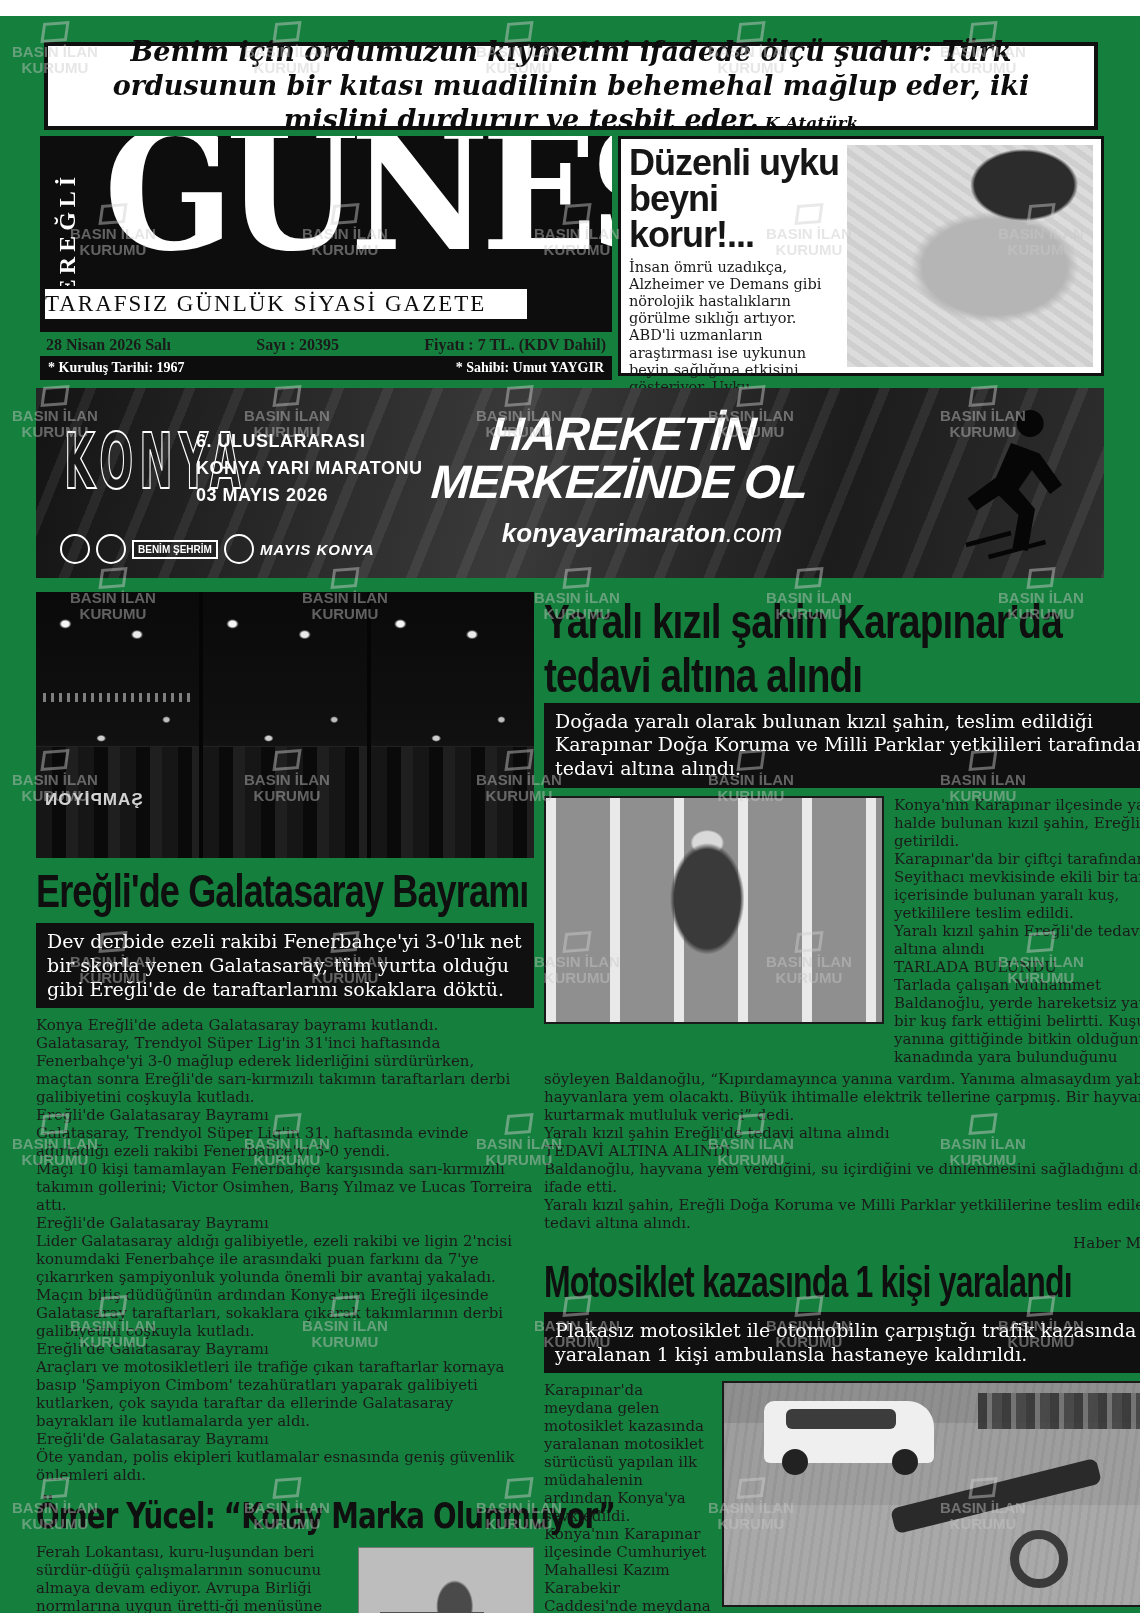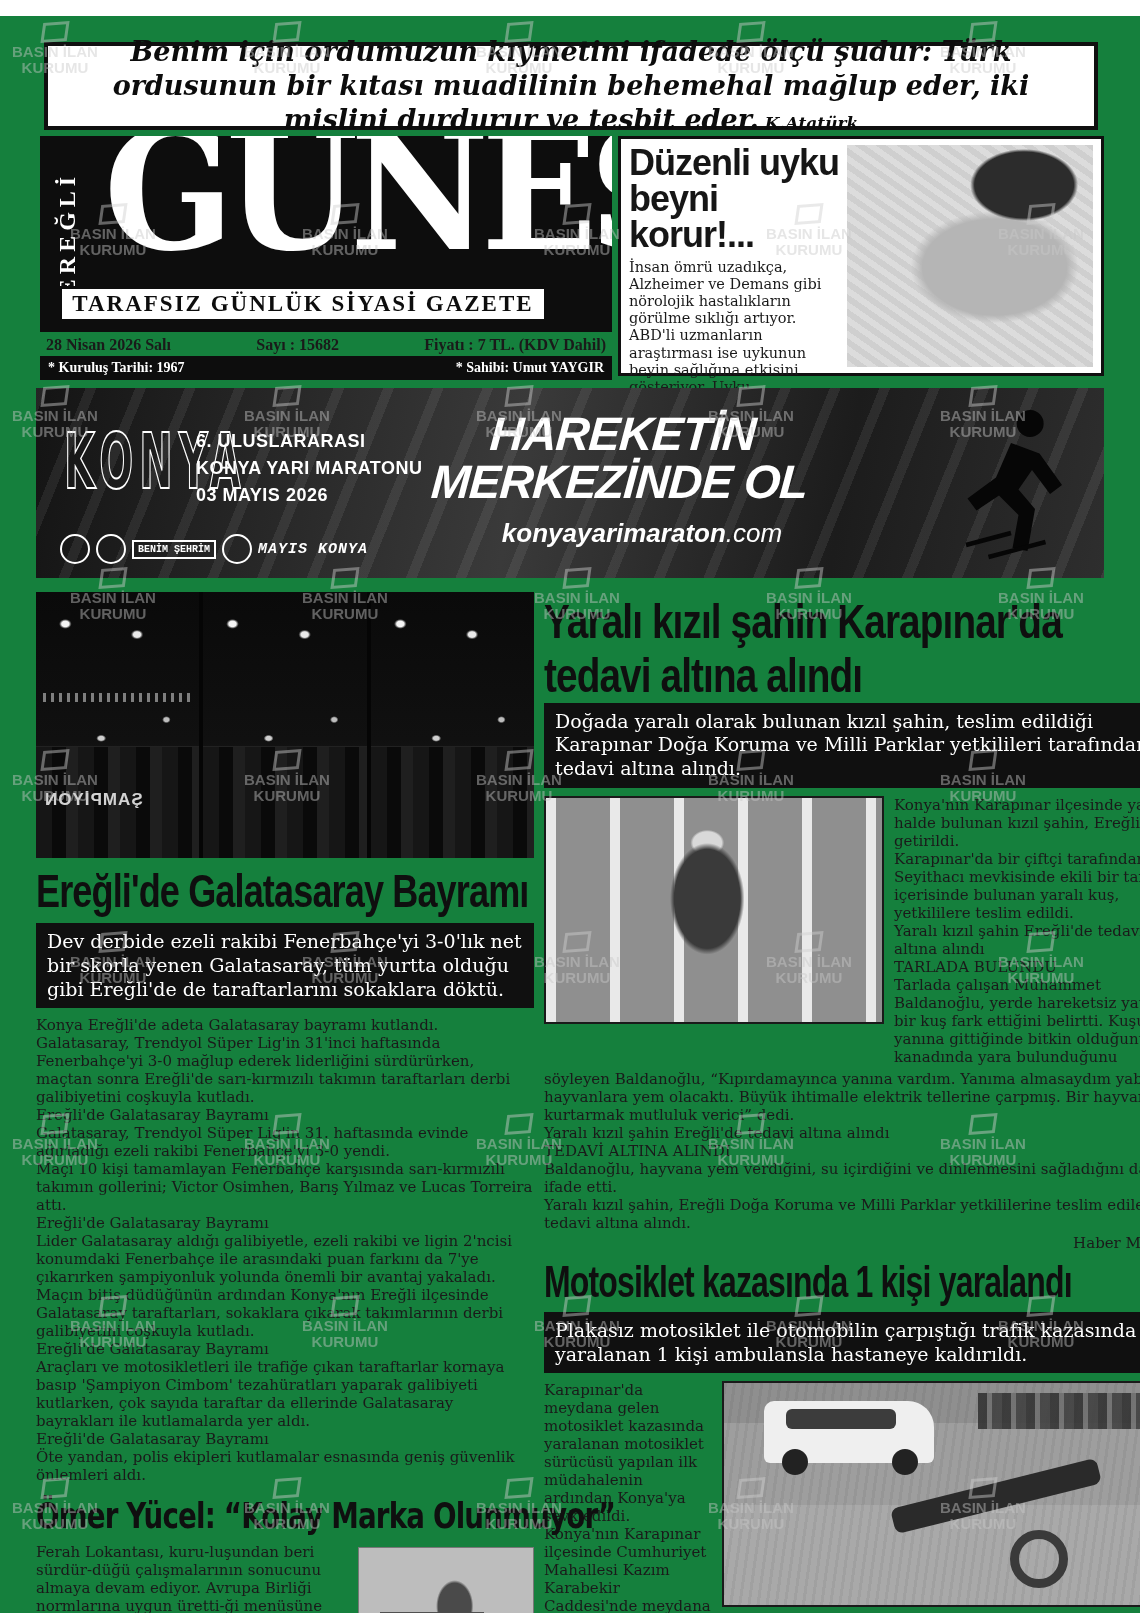--- a/index.html
+++ b/index.html
@@ -21,22 +21,22 @@
   .quote-text { font-family:"DejaVu Serif", serif; font-style:italic; font-weight:bold;
         font-size:27px; line-height:1.25; text-align:center; color:#0c0c0c; padding:0 14px; }
   .quote-sig { font-family:"DejaVu Serif", serif; font-style:italic; font-size:17px; font-weight:bold; margin-left:6px; }
   
   .masthead { position:absolute; left:40px; top:120px; width:572px; height:240px; z-index:2; }
   .mast-black { position:relative; width:100%; height:196px; background:#0d0d0d; overflow:hidden; }
   .mast-region { position:absolute; left:-34px; top:84px; transform:rotate(-90deg);
         color:#fff; font-weight:bold; font-size:24px; letter-spacing:5px; font-family:"Liberation Serif", serif; }
   .mast-title { position:absolute; left:64px; top:-26px; color:#fff; font-family:"DejaVu Serif", serif;
         font-weight:bold; font-size:152px; letter-spacing:-8px; line-height:1; transform:scaleY(1.08); transform-origin:top; }
-  .mast-subtitle { position:absolute; left:19px; bottom:10px; width:488px; background:#fff; border:3px solid #0d0d0d;
-        text-align:center; font-family:"Liberation Serif", serif; font-weight:bold; font-size:23px; letter-spacing:2px; padding:2px 0; color:#0d0d0d; }
+  .mast-subtitle { position:absolute; left:2px; bottom:10px; width:488px; background:#fff; border:3px solid #0d0d0d;
+        text-align:left; font-family:"Liberation Serif", serif; font-weight:normal; font-size:23px; letter-spacing:2px; padding:2px 0; color:#0d0d0d; }
   .mast-meta { display:flex; justify-content:space-between; align-items:center; padding:4px 6px 2px;
         font-weight:bold; font-size:16px; font-family:"Liberation Serif", serif; }
   .mast-founders { background:#0d0d0d; color:#fff; display:flex; justify-content:space-between;
         font-weight:bold; font-size:14px; padding:4px 8px; font-family:"Liberation Serif", serif; }
   
   .sleep-box { position:absolute; left:618px; top:120px; width:486px; height:240px; z-index:2;
         border:3px solid #101010; background:#fff; display:flex; padding:6px 8px; }
   .sleep-left { width:47%; padding-right:8px; display:flex; flex-direction:column; }
   .sleep-title { font-family:"Liberation Sans", sans-serif; font-weight:bold; font-size:36px; line-height:1.0;
         letter-spacing:-1px; color:#161616; margin-bottom:6px; }
@@ -58,21 +58,21 @@
         -webkit-text-stroke:1px #fff; color:transparent; }
   .banner-lines { position:absolute; left:160px; top:40px; font-family:"Liberation Sans", sans-serif;
         font-weight:bold; font-size:18px; line-height:1.5; letter-spacing:.5px; }
   .banner-slogan { position:absolute; left:375px; top:22px; width:420px; text-align:center;
         font-family:"Liberation Sans", sans-serif; font-weight:bold; font-style:italic;
         font-size:47px; line-height:1.02; letter-spacing:-1px; transform:skewX(-4deg); }
   .banner-site { position:absolute; left:396px; top:130px; width:420px; text-align:center;
         font-family:"Liberation Sans", sans-serif; font-weight:bold; font-style:italic; font-size:26px; }
   .banner-site .tld { font-weight:normal; font-style:italic; }
   .banner-sponsors { position:absolute; left:24px; bottom:14px; display:flex; align-items:center; gap:6px;
-        font-family:Liberation Mono, monospace; }
+        font-family:Liberation Sans, sans-serif; }
   .sp-circle { width:30px; height:30px; border:2px solid #fff; border-radius:50%; display:flex;
         align-items:center; justify-content:center; font-size:13px; }
   .sp-box { border:2px solid #fff; font-weight:bold; font-size:10px; text-align:center; padding:2px 4px; line-height:1.1; }
   .sp-text { font-weight:bold; font-style:italic; font-size:15px; letter-spacing:1px; }
   .banner-runner { position:absolute; right:18px; top:8px; width:150px; height:175px; }
   
   .cols { position:absolute; left:36px; top:576px; width:1068px; z-index:2; display:flex; gap:10px; }
   .col-left { width:498px; }
   .col-right { flex:1; }
   
@@ -193,21 +193,21 @@
   </div>
 
   <div class="masthead">
     <div class="mast-black">
       <div class="mast-region">EREĞLİ</div>
       <div class="mast-title">GÜNEŞ</div>
       <div class="mast-subtitle">TARAFSIZ GÜNLÜK SİYASİ GAZETE</div>
     </div>
     <div class="mast-meta">
       <span>28 Nisan 2026 Salı</span>
-      <span>Sayı : 15682</span>
+      <span>Sayı : 20395</span>
       <span>Fiyatı : 7 TL. (KDV Dahil)</span>
     </div>
     <div class="mast-founders">
       <span>* Kuruluş Tarihi: 1967</span>
       <span>* Sahibi: Umut YAYGIR</span>
     </div>
   </div>
 
   <div class="sleep-box">
     <div class="sleep-left">

